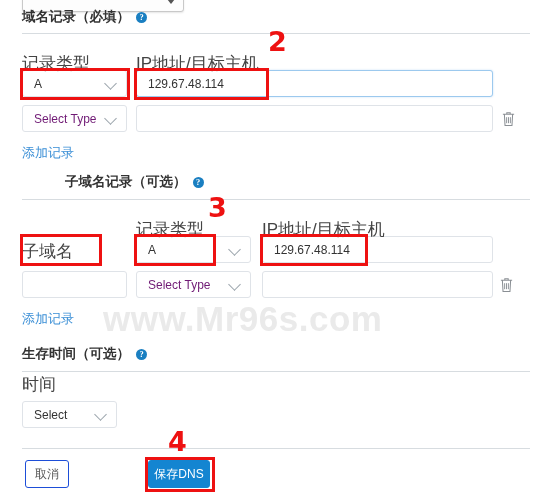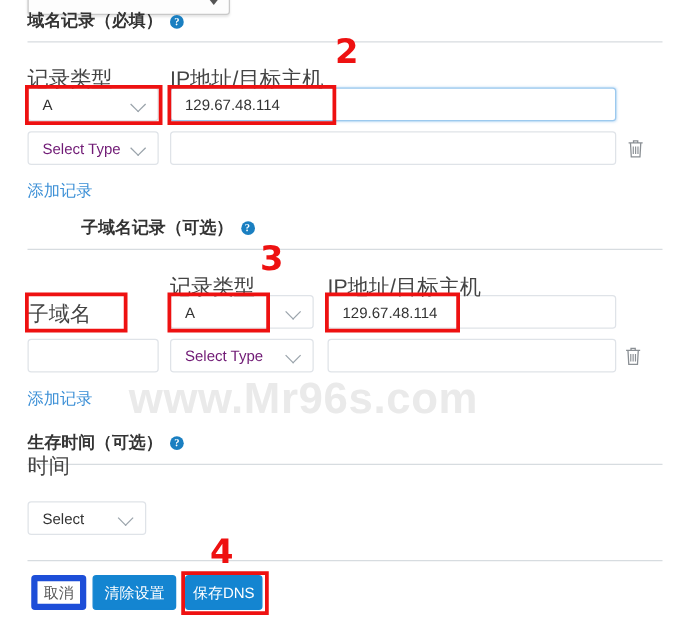--- a/index.html
+++ b/index.html
@@ -164,21 +164,21 @@
     font-size: 12px;
     display: flex;
     align-items: center;
     justify-content: center;
     cursor: pointer;
     z-index: 3;
     white-space: nowrap;
   }
   .btn.ghost {
     background: #ffffff;
-    border: 5px solid #1d4ed8;
+    border: 1px solid #1d4ed8;
     color: #555;
   }
   .btn.primary {
     background: #1485d1;
     border: 1px solid #1485d1;
     color: #ffffff;
   }
 
   
   .rbox {
@@ -273,31 +273,30 @@
     <path d="M6 7.6v6.4M8 7.6v6.4M10 7.6v6.4" fill="none" stroke="#8a8f94" stroke-width="1"></path>
   </svg>
 
   <div class="link" style="left:22px; top:310px;">添加记录</div>
 
   <div class="sec-head" style="left:22px; top:345px;">
     <span>生存时间（可选）</span><span class="help-icon">?</span>
   </div>
   <div class="divider" style="left:22px; top:371px; width:508px;"></div>
 
-  <div class="flabel" style="left:22px; top:361px;">时间</div>
+  <div class="flabel" style="left:22px; top:373px;">时间</div>
 
   <div class="ctl" style="left:22px; top:401px; width:95px; height:27px;">
     <span class="txt">Select</span>
     <span class="chev"></span>
   </div>
 
   <div class="divider" style="left:22px; top:448px; width:508px;"></div>
 
   <div class="btn ghost" style="left:25px; top:460px; width:44px;">取消</div>
-  <div class="btn primary" style="left:74px; top:460px; width:67px;">清除设置</div>
   <div class="btn primary" style="left:148px; top:460px; width:62px;">保存DNS</div>
 
   <div class="rbox" style="left:20px; top:68px; width:110px; height:32px;"></div>
   <div class="rbox" style="left:134px; top:68px; width:135px; height:32px;"></div>
   <div class="rnum" style="left:268px; top:28px;">2</div>
 
   <div class="rbox" style="left:20px; top:234px; width:82px; height:32px;"></div>
   <div class="rbox" style="left:134px; top:234px; width:82px; height:32px;"></div>
   <div class="rbox" style="left:260px; top:234px; width:108px; height:32px;"></div>
   <div class="rnum" style="left:208px; top:194px;">3</div>

